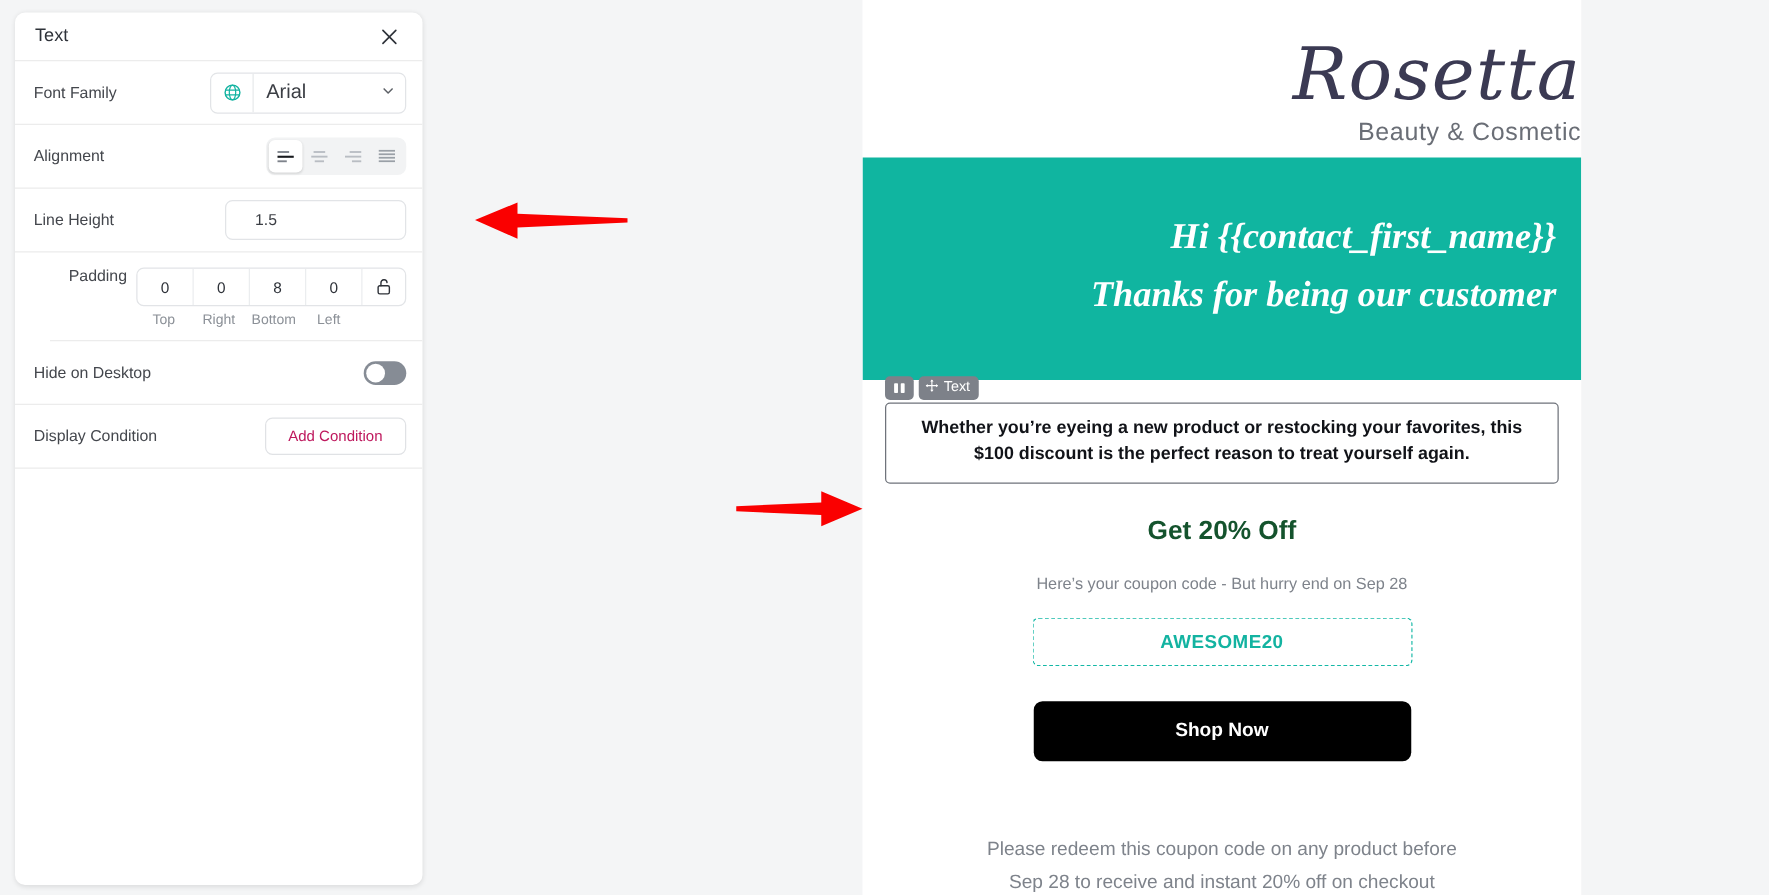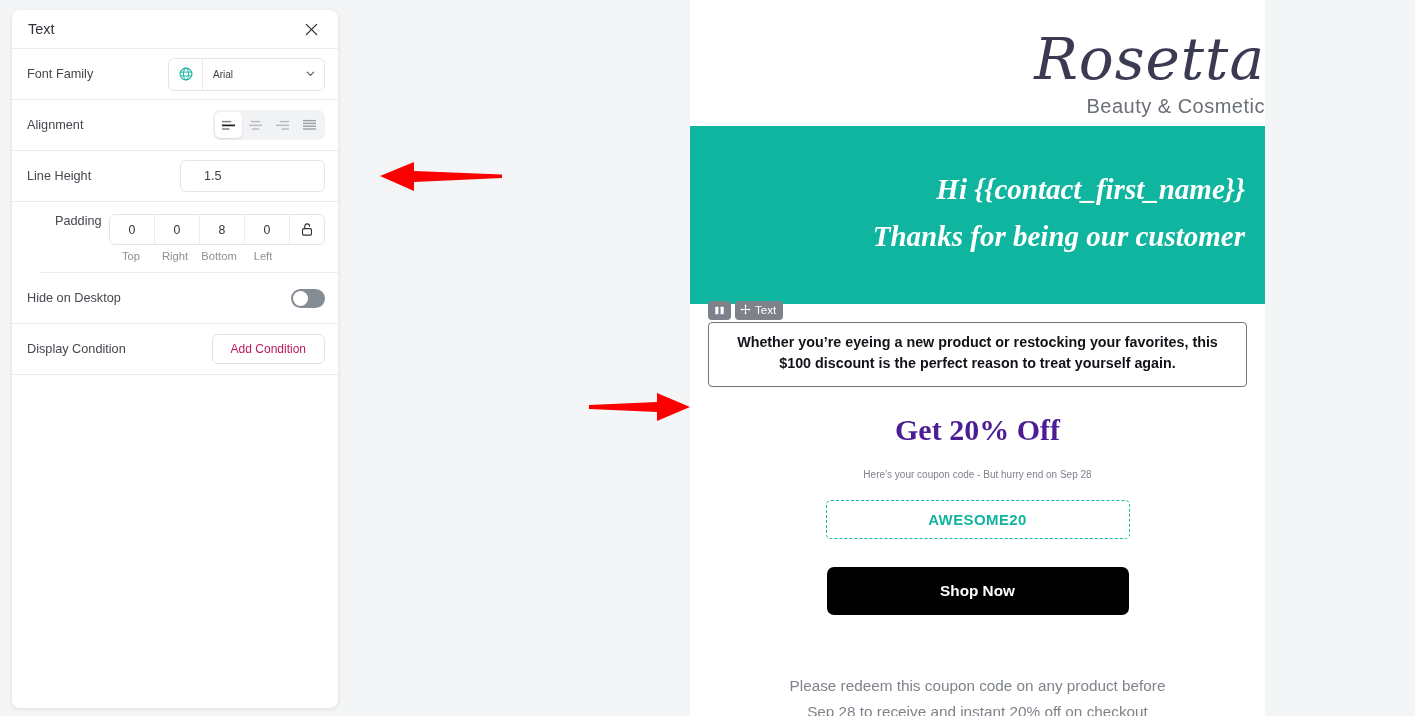--- a/index.html
+++ b/index.html
@@ -88,21 +88,21 @@
   }
   .font-select {
     flex: 1;
     display: flex;
     align-items: center;
     justify-content: space-between;
     padding: 0 8px 0 10px;
     cursor: pointer;
   }
   .font-name {
-    font-size: 10px;
+    font-size: 16px;
     color: #3b3e44;
   }
 
   
   .align-group {
     display: flex;
     align-items: center;
     background: #f2f3f4;
     border-radius: 7px;
     padding: 2px;
@@ -300,29 +300,28 @@
     font-weight: bold;
     color: #111318;
     line-height: 1.52;
     background: #fff;
     cursor: text;
     text-align: center;
   }
 
   .offer-head {
     text-align: center;
-    font-size: 30px;
+    font-size: 21px;
     font-weight: bold;
-    color: #4c1d95;
+    color: #14532d;
     margin-top: 26px;
-    font-family: Liberation Serif, serif;
   }
   .offer-sub {
     text-align: center;
-    font-size: 10px;
+    font-size: 13px;
     color: #7e838b;
     margin-top: 22px;
   }
   .coupon {
     margin: 20px auto 0 auto;
     width: 302px;
     height: 37px;
     border: 1.6px dashed #14b8a6;
     border-radius: 5px;
     display: flex;

